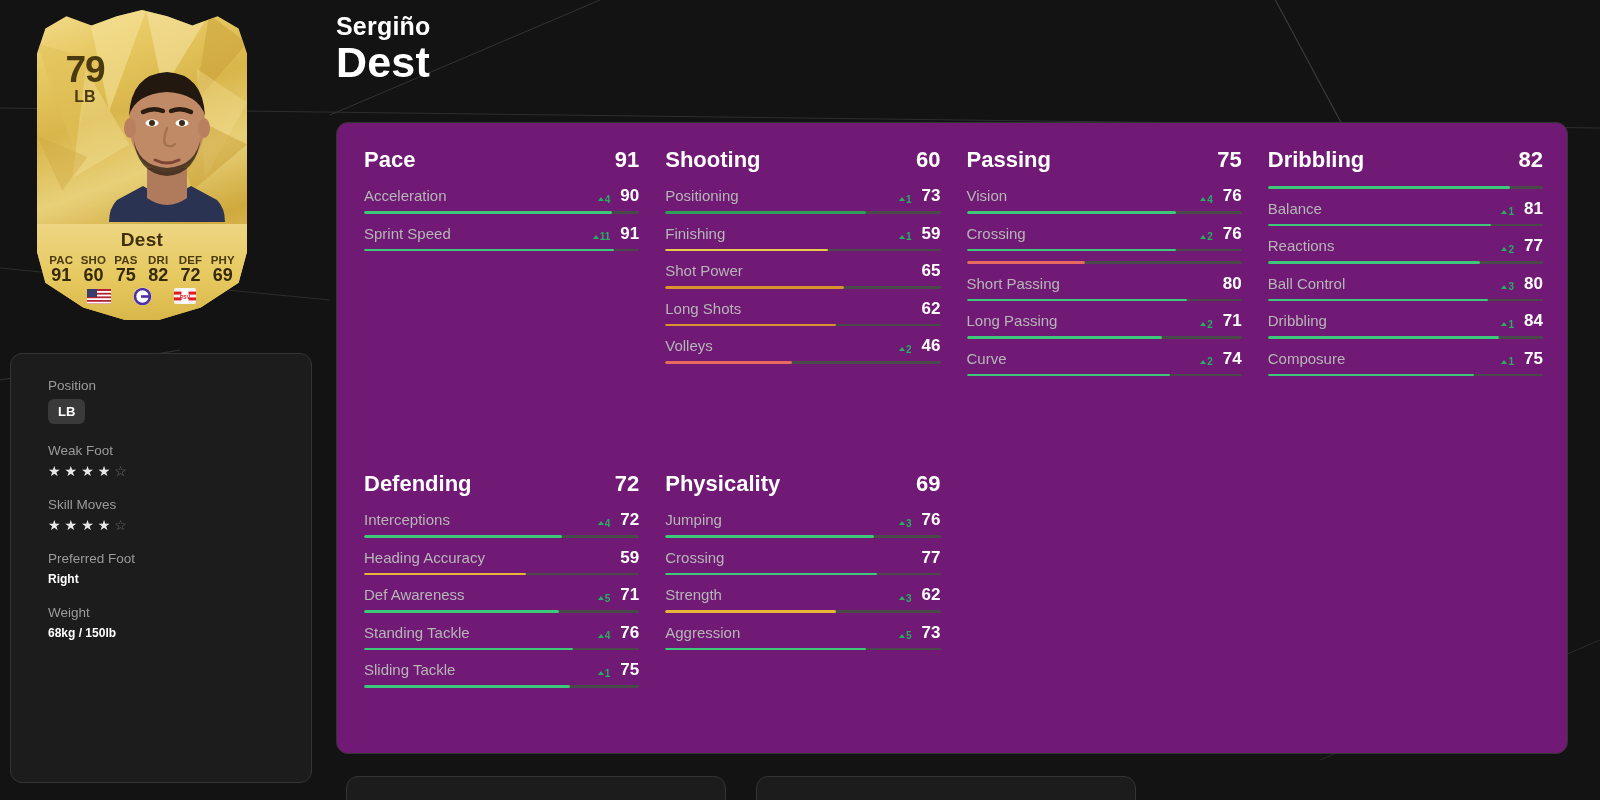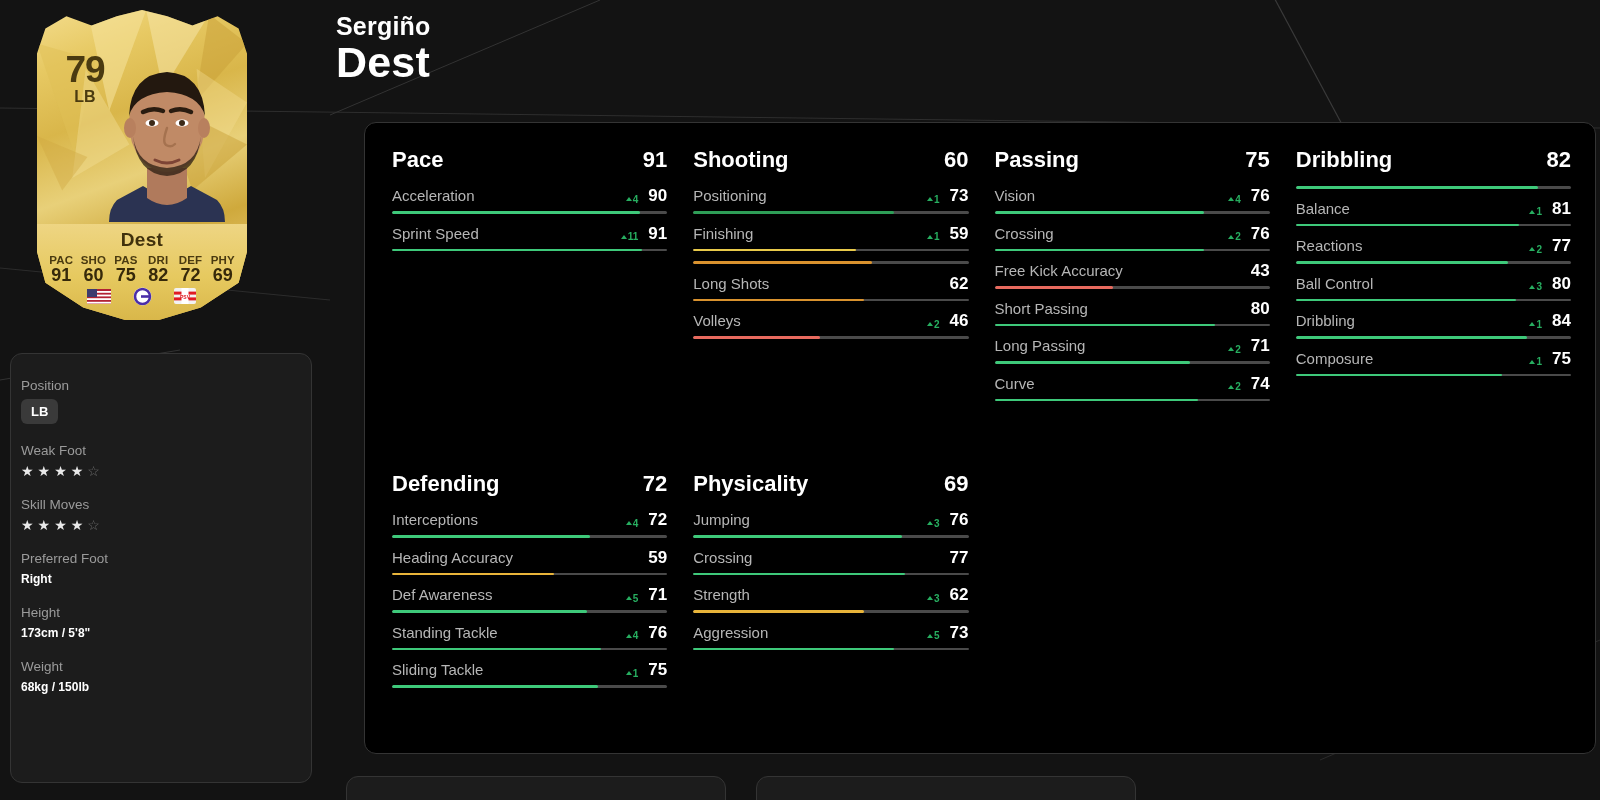--- a/index.html
+++ b/index.html
@@ -44,37 +44,37 @@
 
   
   .header{ position:absolute; left:336px; top:12px; z-index:3; }
   .first-name{ font-size:25px; font-weight:bold; letter-spacing:.2px; color:#fff; }
   .last-name{ font-size:43px; font-weight:bold; letter-spacing:.2px; color:#fff; line-height:1.08; margin-top:-2px; }
 
   
   .sidebar{
     position:absolute; left:10px; top:353px; width:302px; height:430px;
     background:#1c1c1c; border:1px solid #343434; border-radius:12px;
-    padding:24px 0 0 10px; z-index:3;
+    padding:24px 0 0 37px; z-index:3;
   }
   .sb-label{ font-size:13.5px; color:#9b9b9b; margin-bottom:6px; }
   .sb-group{ margin-bottom:19px; }
   .sb-val{ font-size:12px; font-weight:bold; color:#fff; }
   .pos-chip{
     display:inline-block; background:#3a3a3a; color:#fff; font-size:13px; font-weight:bold;
     padding:5px 10px; border-radius:6px;
   }
   .stars{ display:flex; gap:4px; font-size:14px; line-height:1; }
   .star-on{ color:#e8e8e8; }
   .star-off{ color:#6e6e6e; }
 
   
   .stats-panel{
     position:absolute; left:336px; top:122px; width:1232px; height:632px;
-    background:#000000; border:1px solid #343434; border-radius:12px; z-index:2;margin-left:28px;
+    background:#701a75; border:1px solid #343434; border-radius:12px; z-index:2;
   }
   .grid{
     position:absolute; left:27px; top:24px; right:24px;
     display:grid; grid-template-columns:repeat(4,1fr); column-gap:26px;
   }
   .grid2{ position:absolute; left:27px; top:348px; right:24px;
     display:grid; grid-template-columns:repeat(4,1fr); column-gap:26px; }
   .sec-head{ display:flex; justify-content:space-between; align-items:baseline; margin-bottom:13px; }
   .sec-name{ font-size:22px; font-weight:bold; color:#fff; }
   .sec-val{ font-size:22px; font-weight:bold; color:#fff; }
@@ -244,24 +244,20 @@
         <span class="star-on">★</span>
         <span class="star-on">★</span>
         <span class="star-off">☆</span>
       </div>
   </div>
   <div class="sb-group" style="margin-top:7px;">
     <div class="sb-label">Preferred Foot</div>
     <div class="sb-val">Right</div>
   </div>
   <div class="sb-group">
-    <div class="sb-label">Height</div>
-    <div class="sb-val">173cm / 5'8"</div>
-  </div>
-  <div class="sb-group">
     <div class="sb-label">Weight</div>
     <div class="sb-val">68kg / 150lb</div>
   </div>
 </div>
 
 <div class="stats-panel">
   <div class="grid" id="stats-row-1">
       <div>
         <div class="sec-head">
           <div class="sec-name">Pace</div>
@@ -327,20 +323,26 @@
                 <span>1</span>
               </div>
               <div class="row-val">59</div>
             </div>
           </div>
           <div class="track">
             <div class="fill" style="width: 59%; background: rgb(232, 201, 74);"></div>
           </div>
         </div>
         <div class="row">
+          <div class="row-top">
+            <div class="row-name">Shot Power</div>
+            <div class="row-right">
+              <div class="row-val">65</div>
+            </div>
+          </div>
           <div class="track">
             <div class="fill" style="width: 65%; background: rgb(217, 146, 46);"></div>
           </div>
         </div>
         <div class="row">
           <div class="row-top">
             <div class="row-name">Long Shots</div>
             <div class="row-right">
               <div class="row-val">62</div>
             </div>
@@ -394,26 +396,20 @@
                 <span>2</span>
               </div>
               <div class="row-val">76</div>
             </div>
           </div>
           <div class="track">
             <div class="fill" style="width: 76%; background: rgb(62, 201, 122);"></div>
           </div>
         </div>
         <div class="row">
-          <div class="row-top">
-            <div class="row-name">Free Kick Accuracy</div>
-            <div class="row-right">
-              <div class="row-val">43</div>
-            </div>
-          </div>
           <div class="track">
             <div class="fill" style="width: 43%; background: rgb(232, 106, 94);"></div>
           </div>
         </div>
         <div class="row">
           <div class="row-top">
             <div class="row-name">Short Passing</div>
             <div class="row-right">
               <div class="row-val">80</div>
             </div>

